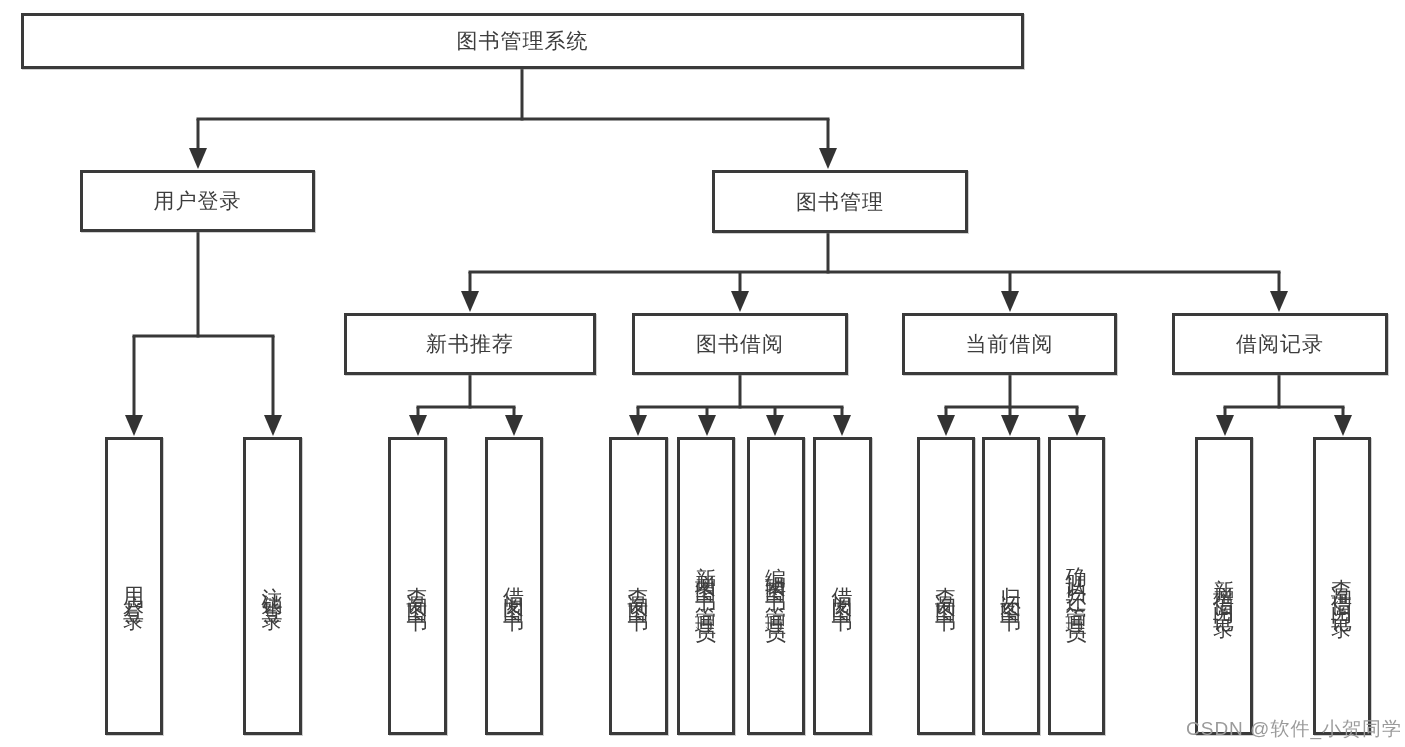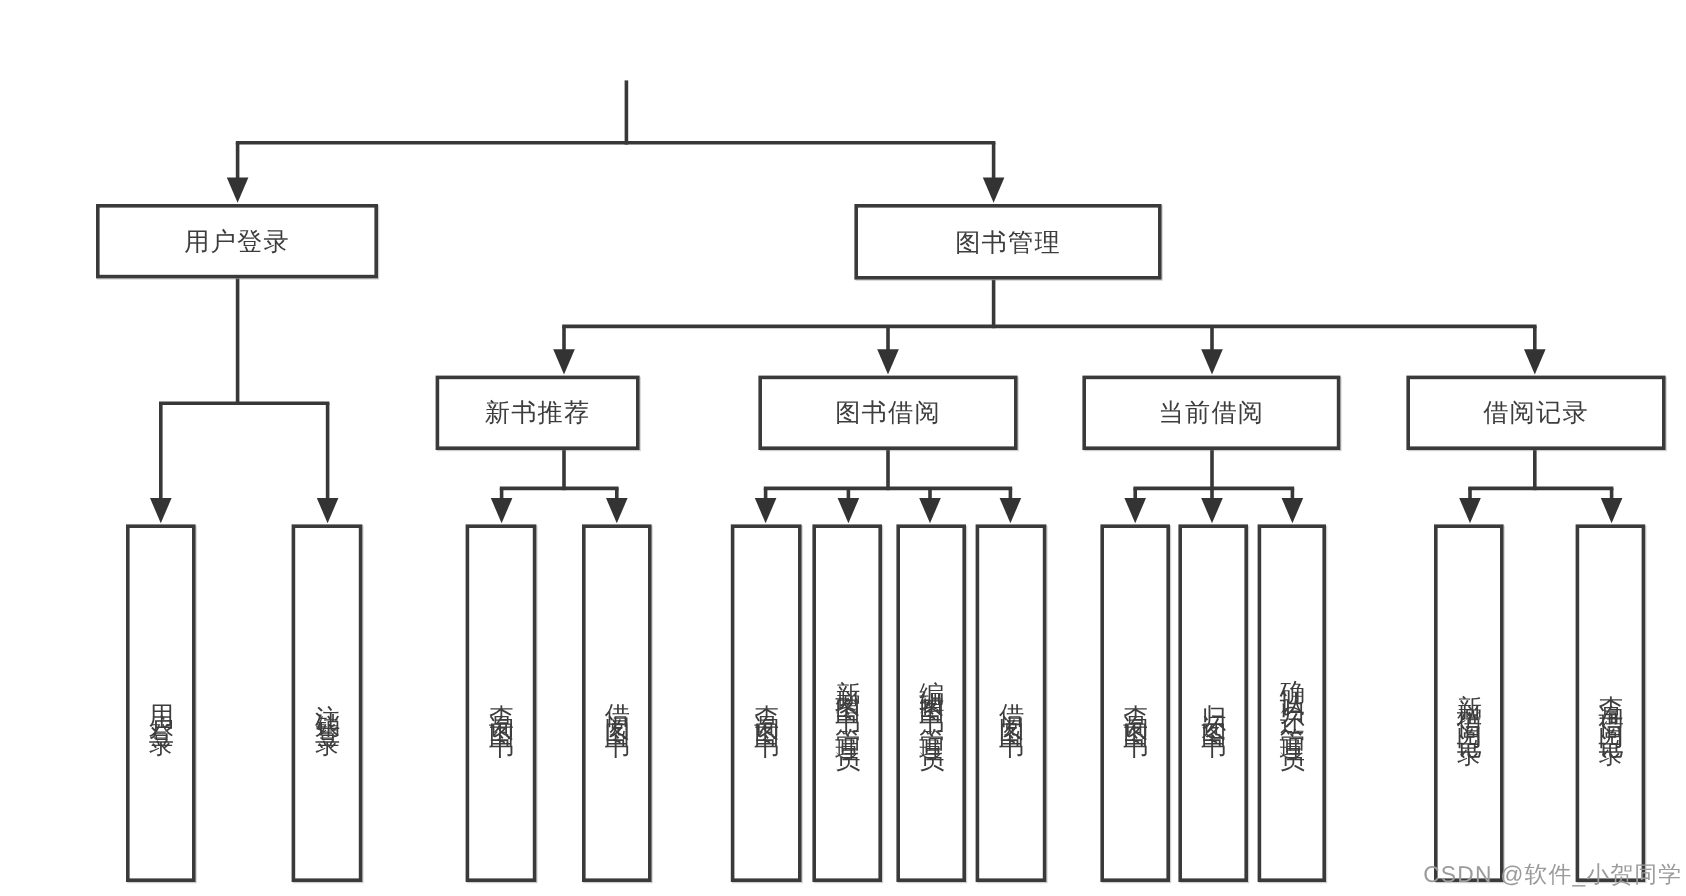--- a/index.html
+++ b/index.html
@@ -103,25 +103,26 @@
     <polygon points="1068,415 1086,415 1077,436"></polygon>
 
     <line x1="1279" y1="373" x2="1279" y2="408.5"></line>
     <line x1="1223.5" y1="407" x2="1344.5" y2="407"></line>
     <line x1="1225" y1="407" x2="1225" y2="418"></line>
     <polygon points="1216,415 1234,415 1225,436"></polygon>
     <line x1="1343" y1="407" x2="1343" y2="418"></line>
     <polygon points="1334,415 1352,415 1343,436"></polygon>
   </svg>
 
+  <div class="box" style="left:21px;top:13px;width:1003px;height:56px;">图书管理系统</div>
 
   <div class="box" style="left:80px;top:170px;width:235px;height:62px;">用户登录</div>
   <div class="box" style="left:712px;top:170px;width:256px;height:63px;">图书管理</div>
 
-  <div class="box" style="left:363px;top:313px;width:170px;height:62px;">新书推荐</div>
+  <div class="box" style="left:344px;top:313px;width:252px;height:62px;">新书推荐</div>
   <div class="box" style="left:902px;top:313px;width:215px;height:62px;">当前借阅</div>
   <div class="box" style="left:632px;top:313px;width:216px;height:62px;">图书借阅</div>
   <div class="box" style="left:1172px;top:313px;width:216px;height:62px;">借阅记录</div>
 
   <div class="box vbox" style="left:105px;top:437px;width:58px;height:298px;">
     <span>用户登录</span>
     </div>
   <div class="box vbox" style="left:243px;top:437px;width:59px;height:298px;">
     <span>注销登录</span>
     </div>

